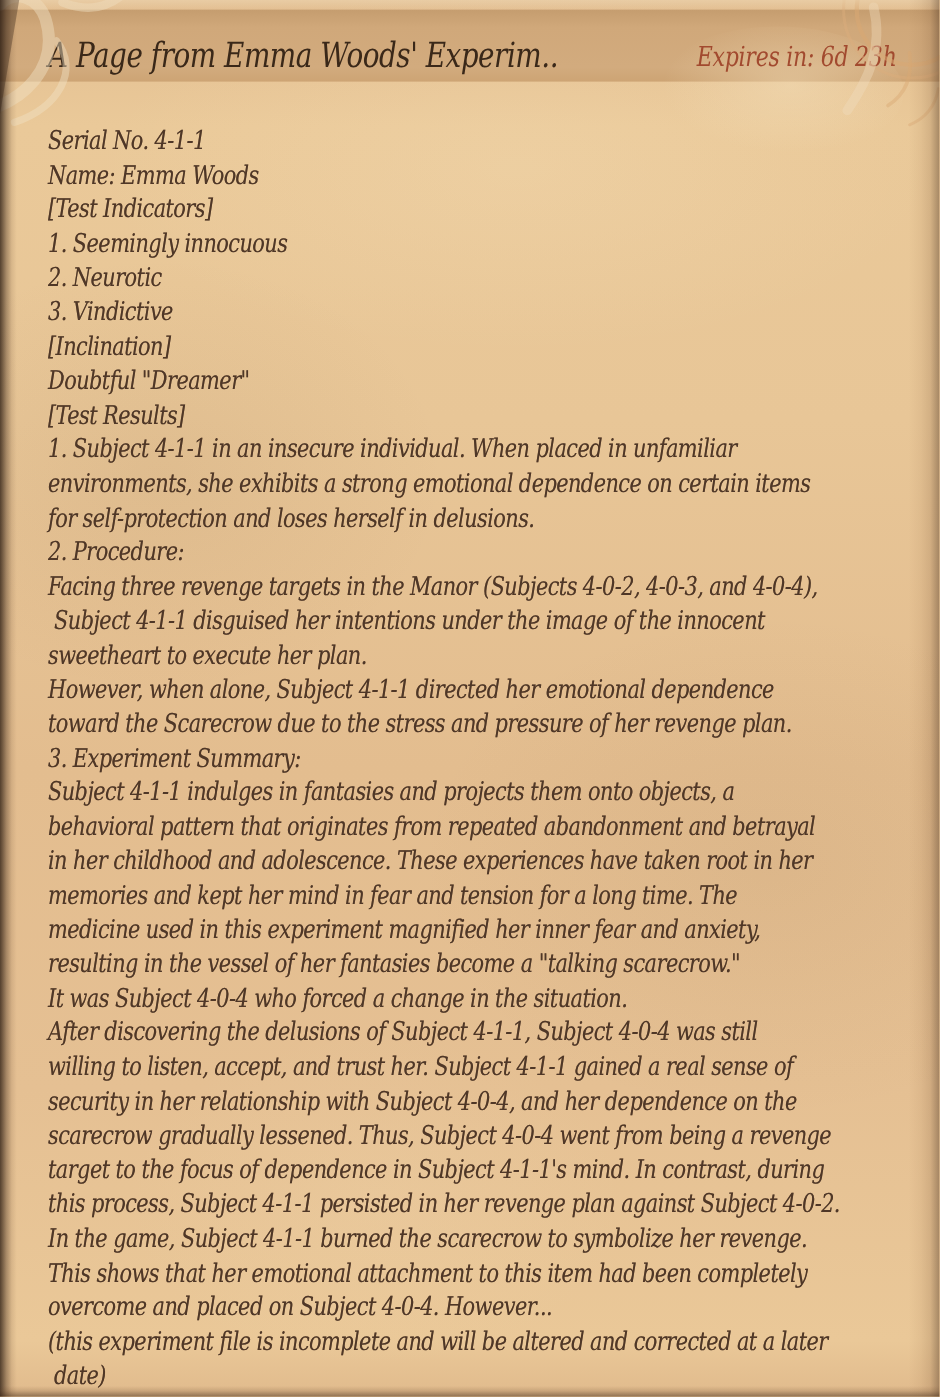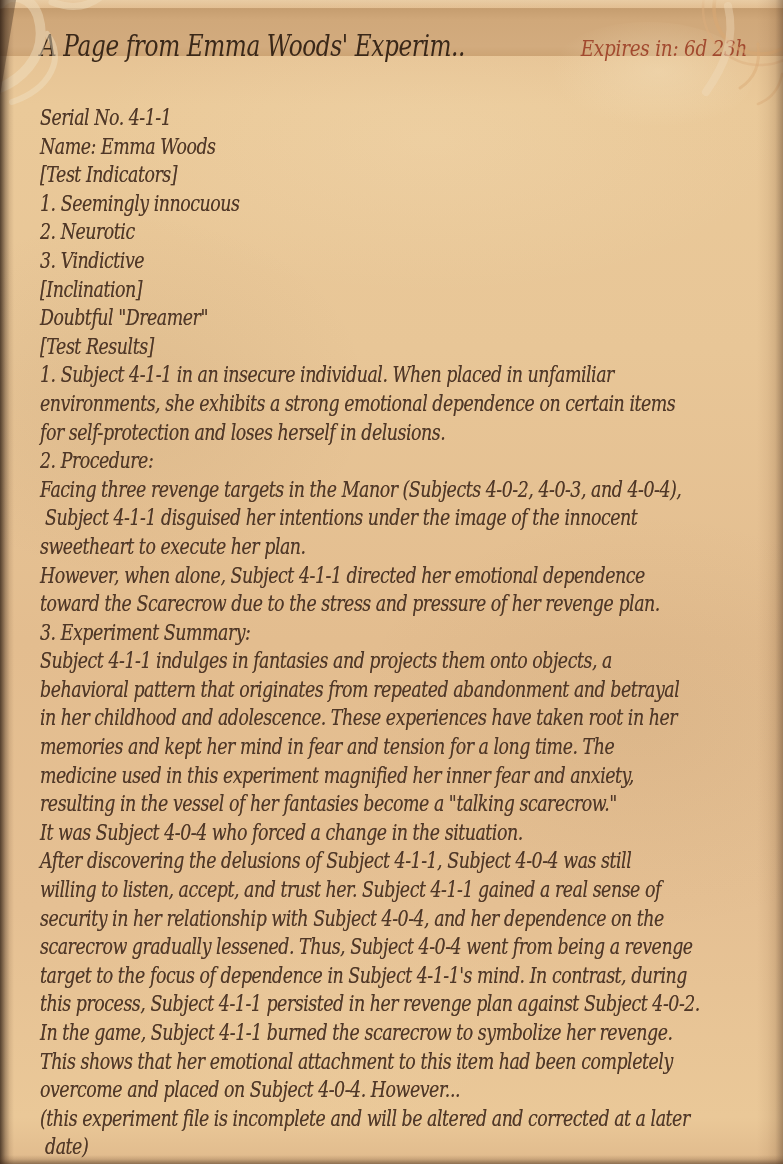--- a/index.html
+++ b/index.html
@@ -38,21 +38,21 @@
       radial-gradient(ellipse 420px 300px at 82% 62%, rgba(123, 86, 54, 0.07), transparent 70%),
       radial-gradient(ellipse 500px 220px at 55% 12%, rgba(248, 228, 190, 0.22), transparent 70%),
       radial-gradient(ellipse 300px 200px at 40% 86%, rgba(243, 220, 180, 0.16), transparent 70%);
   }
   
   .header-band {
     position: absolute;
     left: 0;
     right: 0;
     top: 8px;
-    height: 48px;
+    height: 60px;
     background: linear-gradient(180deg, #c59d6f 0%, #d0a87a 25%, #d2ab7e 80%, #cda474 100%);
     padding-left: 27px;
   }
   .title {
     position: absolute;
     left: 40px;
     top: 21px;
     font-size: 29px;
     font-style: italic;
     letter-spacing: -0.5px;

